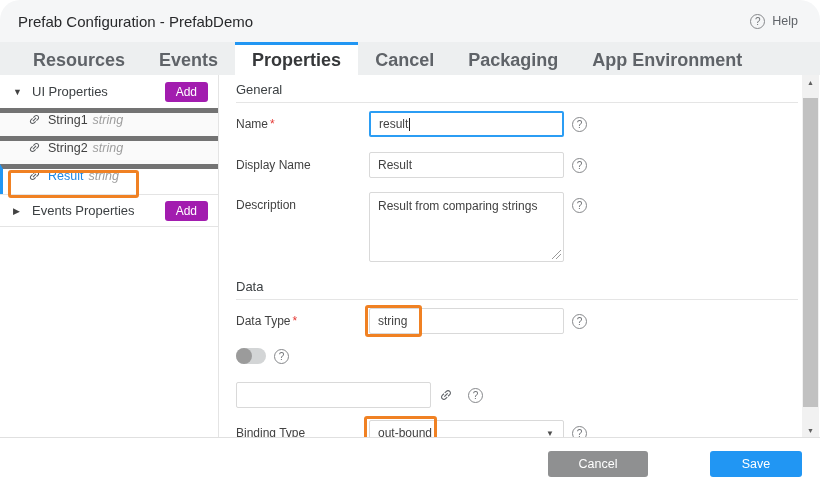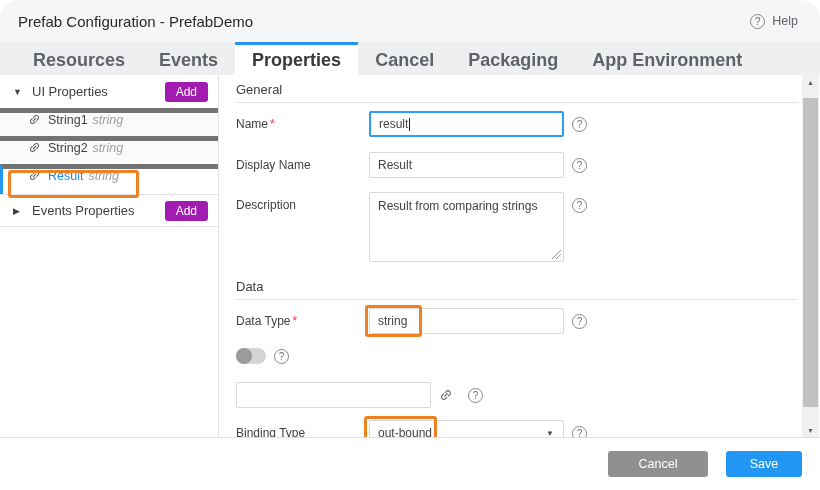--- a/index.html
+++ b/index.html
@@ -127,21 +127,21 @@
 
   
   .footer {
     position:absolute; left:0; right:0; bottom:0; height:53px; background:#fff;
     border-top:1px solid #e0e0e0; display:flex; align-items:center;
     justify-content:flex-end; gap:18px; padding-right:18px;
   }
   .btn { border:none; border-radius:3px; color:#fff; font-size:12.5px;
     height:26px; cursor:pointer; font-family:inherit; }
   .btn.cancel { background:#8f9091; width:100px; }
-  .btn.save   { background:#2196f3; width:76px; }
+  .btn.save   { background:#2196f3; width:92px;margin-left:44px; }
 </style>
 </head>
 <body>
 
 <div class="window">
 
   <div class="titlebar">
     <div class="title">Prefab Configuration - PrefabDemo</div>
     <div class="help">
       <span class="help-icon">?</span>

